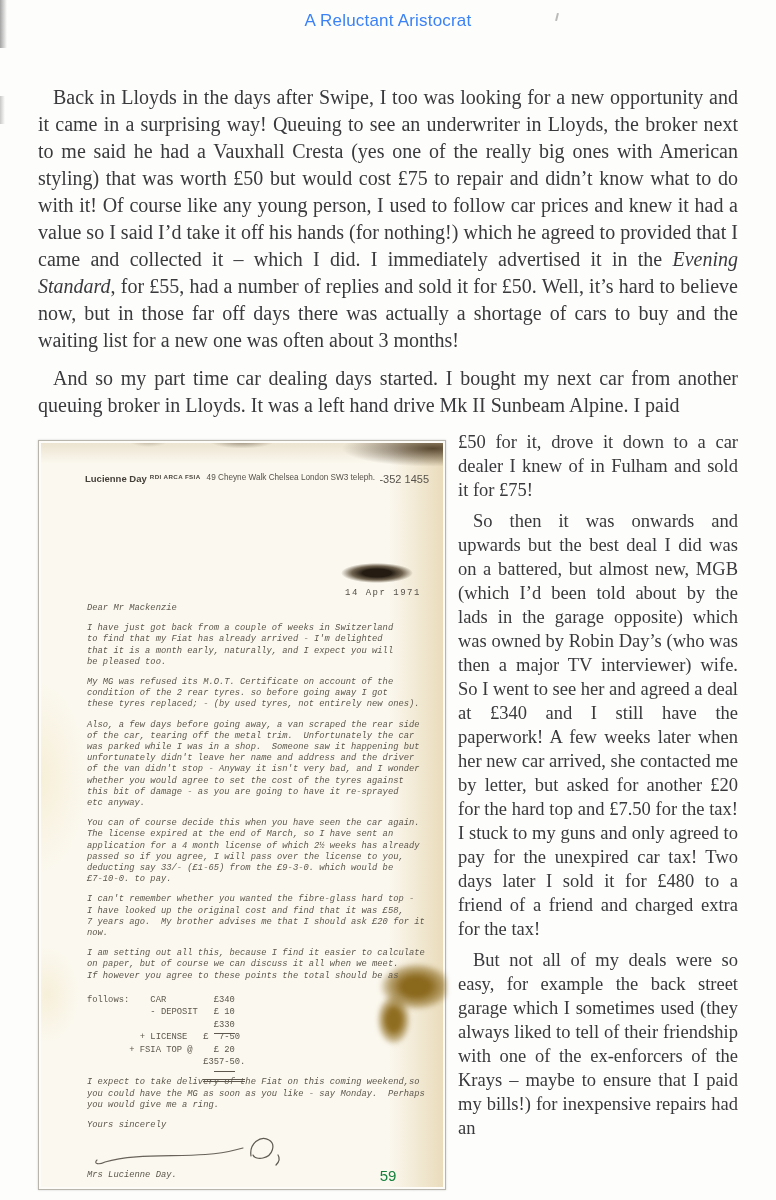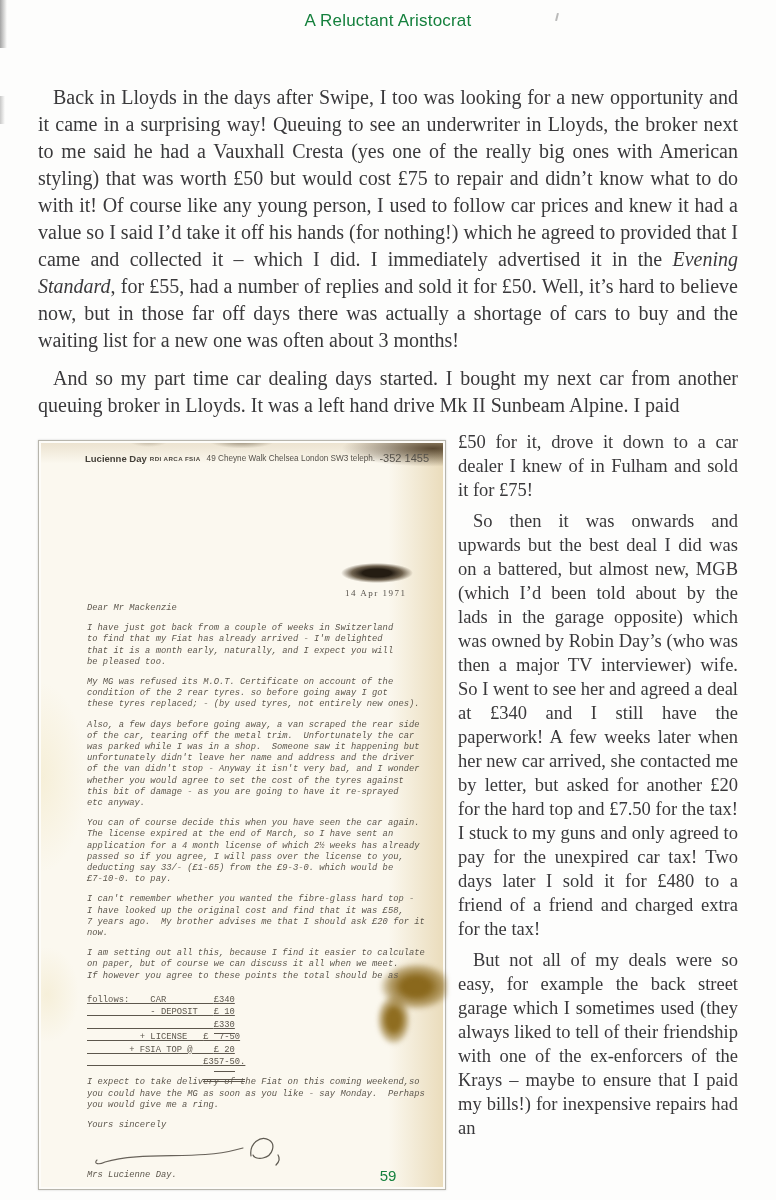--- a/index.html
+++ b/index.html
@@ -7,21 +7,21 @@
 
   
   .gutter-a{position:absolute;left:0;top:0;width:7px;height:48px;
     background:linear-gradient(to right,rgba(90,90,90,.55),rgba(90,90,90,0));}
   .gutter-b{position:absolute;left:0;top:96px;width:5px;height:28px;
     background:linear-gradient(to right,rgba(120,120,120,.4),rgba(120,120,120,0));}
   .speck{position:absolute;top:13px;left:556px;width:2px;height:8px;background:#9d9d9d;
     transform:rotate(14deg);opacity:.7;}
 
   .header{padding-top:11px;text-align:center;
-    font-family:"Liberation Sans",sans-serif;font-size:17px;color:#15803d;letter-spacing:.2px;}
+    font-family:"Liberation Sans",sans-serif;font-size:17px;color:#3b82f6;letter-spacing:.2px;}
 
   .article{margin:53px 38px 0;font-family:"Liberation Serif",serif;color:#3a393b;text-align:justify;}
   .p{font-size:20px;line-height:27px;margin:0 0 11px;text-indent:15px;}
   .n{font-size:18.5px;line-height:24px;margin:0 0 7px;text-indent:15px;}
   .n.cont{text-indent:0;}
   .ital{font-style:italic;}
 
   
   .letter{float:left;width:406px;height:748px;margin:10px 12px 8px 0;position:relative;
     border:1px solid #b7b5ac;
@@ -29,40 +29,40 @@
     font-family:"Liberation Mono",monospace;color:#5d574d;
     background:
       radial-gradient(130px 26px at 97% 1%, rgba(50,33,12,.78), rgba(50,33,12,0) 70%),
       radial-gradient(44px 10px at 50% 0%, rgba(60,45,20,.5), rgba(60,45,20,0) 75%),
       radial-gradient(26px 8px at 27% 0%, rgba(60,45,20,.28), rgba(60,45,20,0) 75%),
       linear-gradient(to left, rgba(196,158,74,.32), rgba(196,158,74,0) 14%),
       linear-gradient(to bottom, rgba(160,120,50,.18), rgba(160,120,50,0) 3%),
       radial-gradient(60px 120px at 0% 45%, rgba(220,190,90,.16), rgba(220,190,90,0) 80%),
       radial-gradient(40px 60px at 2% 74%, rgba(215,185,85,.14), rgba(215,185,85,0) 80%),
       #fbf8ef;}
-  .lhead{position:absolute;top:11px;left:46px;right:16px;display:flex;align-items:center;
+  .lhead{position:absolute;top:32px;left:46px;right:16px;display:flex;align-items:flex-start;
     font-family:"Liberation Sans",sans-serif;color:#56524b;white-space:nowrap;}
   .lh-name{font-weight:bold;font-size:9.5px;color:#45413a;}
   .lh-cred{font-weight:bold;font-size:6.2px;margin-left:3px;letter-spacing:.4px;color:#4a463f;}
   .lh-addr{font-size:8.2px;margin-left:6px;}
   .lh-phone{font-size:11px;margin-left:auto;}
   .postmark{position:absolute;left:302px;top:122px;width:72px;height:20px;border-radius:10px;
     background:radial-gradient(closest-side,#241c12 40%,rgba(66,50,28,.75) 70%,rgba(100,80,45,0));
     filter:blur(.6px);}
-  .ldate{position:absolute;left:306px;top:147px;font-size:9px;letter-spacing:1.5px;color:#55504a;font-family:Liberation Serif, serif;}
+  .ldate{position:absolute;left:306px;top:147px;font-size:9px;letter-spacing:1.5px;color:#55504a;}
   .stain{position:absolute;right:-2px;top:518px;width:82px;height:106px;pointer-events:none;}
   .stain::before{content:"";position:absolute;inset:0;
     background:radial-gradient(46px 30px at 62% 26%,#8a681c 30%,rgba(138,104,28,.55) 60%,rgba(138,104,28,0) 80%);
     filter:blur(2px);}
   .stain::after{content:"";position:absolute;left:8px;top:32px;width:46px;height:64px;border-radius:50%;
     background:radial-gradient(20px 30px at 45% 45%,#8f6d20 35%,rgba(143,109,32,.5) 65%,rgba(143,109,32,0) 85%);
     filter:blur(2px);}
   .lbody{position:absolute;top:162px;left:48px;right:16px;font-size:8.8px;line-height:11.2px;}
   .lp{white-space:pre-wrap;margin:0 0 9px;font-style:italic;}
-  .calc{margin:12px 0 9px;text-decoration:underline;}
+  .calc{margin:12px 0 9px;}
   .calc-row{white-space:pre;line-height:12.4px;}
   .ca.u{border-bottom:1px solid #5d574d;padding-bottom:16px;}
   .ca.uu{border-bottom:3px double #5d574d;padding-bottom:12px;}
   .sig{display:block;margin:2px 0 3px 4px;}
 
   .clearfix{clear:both;}
   .pageno{position:absolute;bottom:16px;left:0;right:0;text-align:center;
     font-family:"Liberation Sans",sans-serif;font-size:15px;color:#15803d;}
 </style>
 </head>

